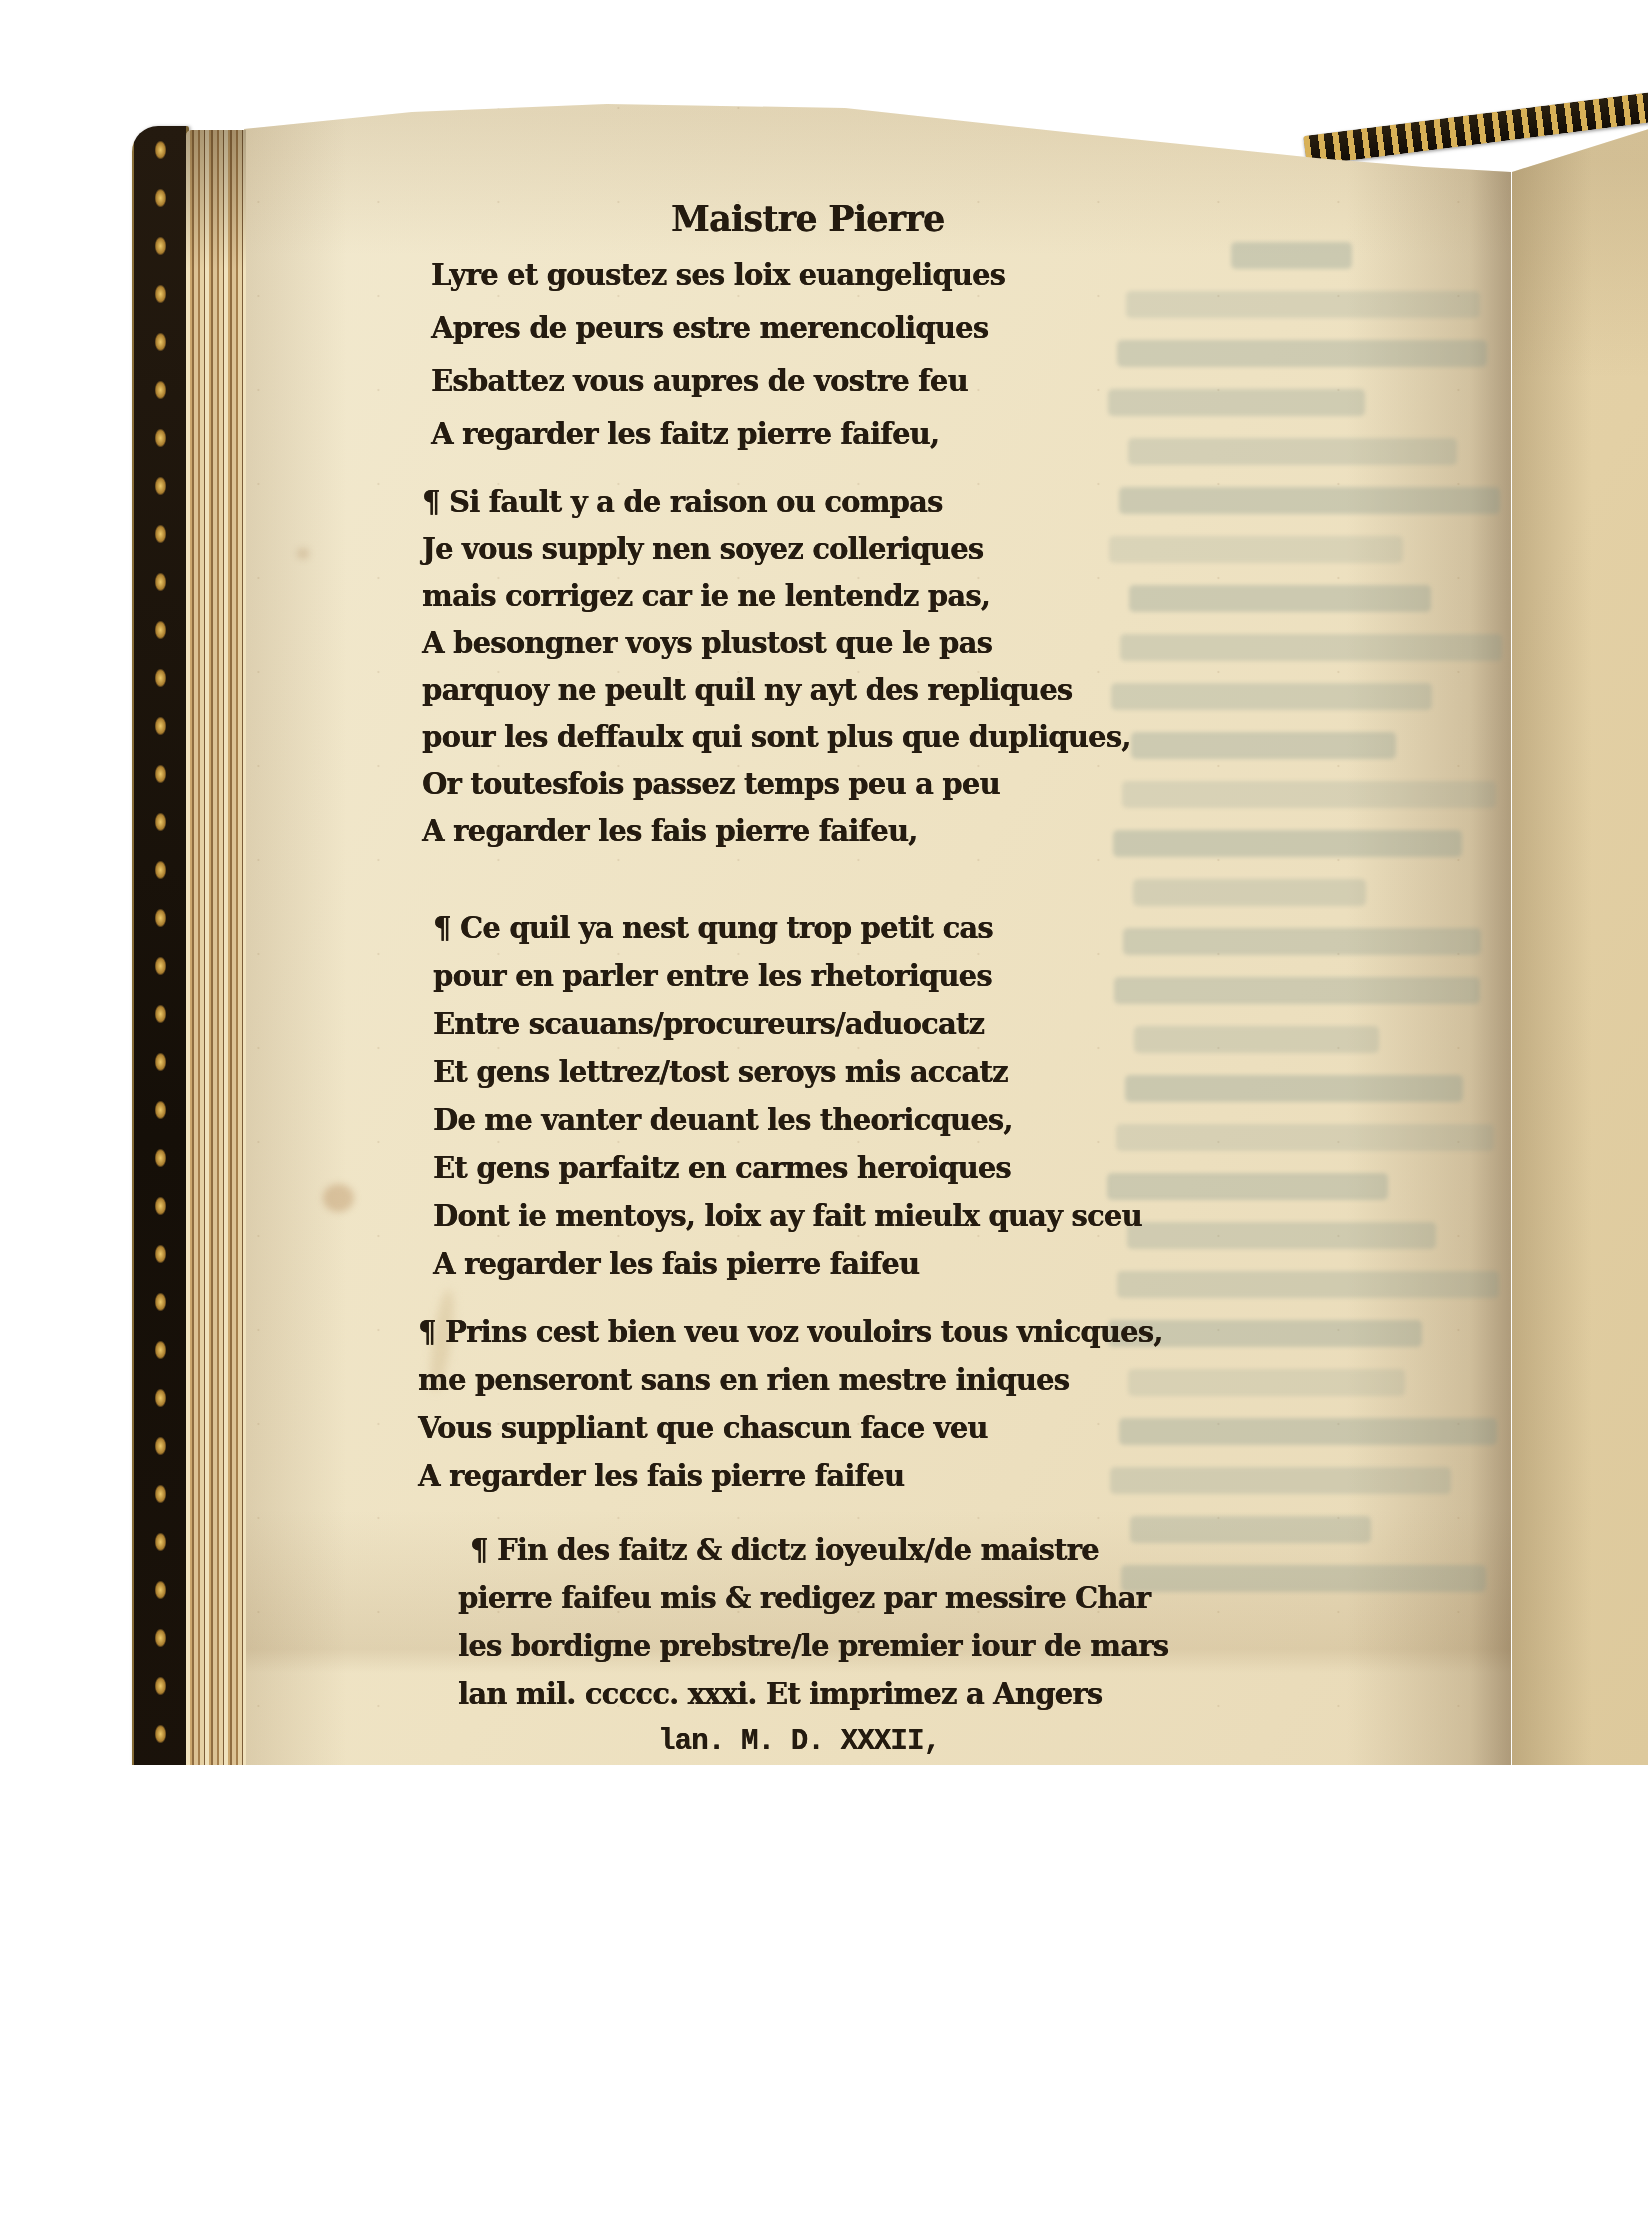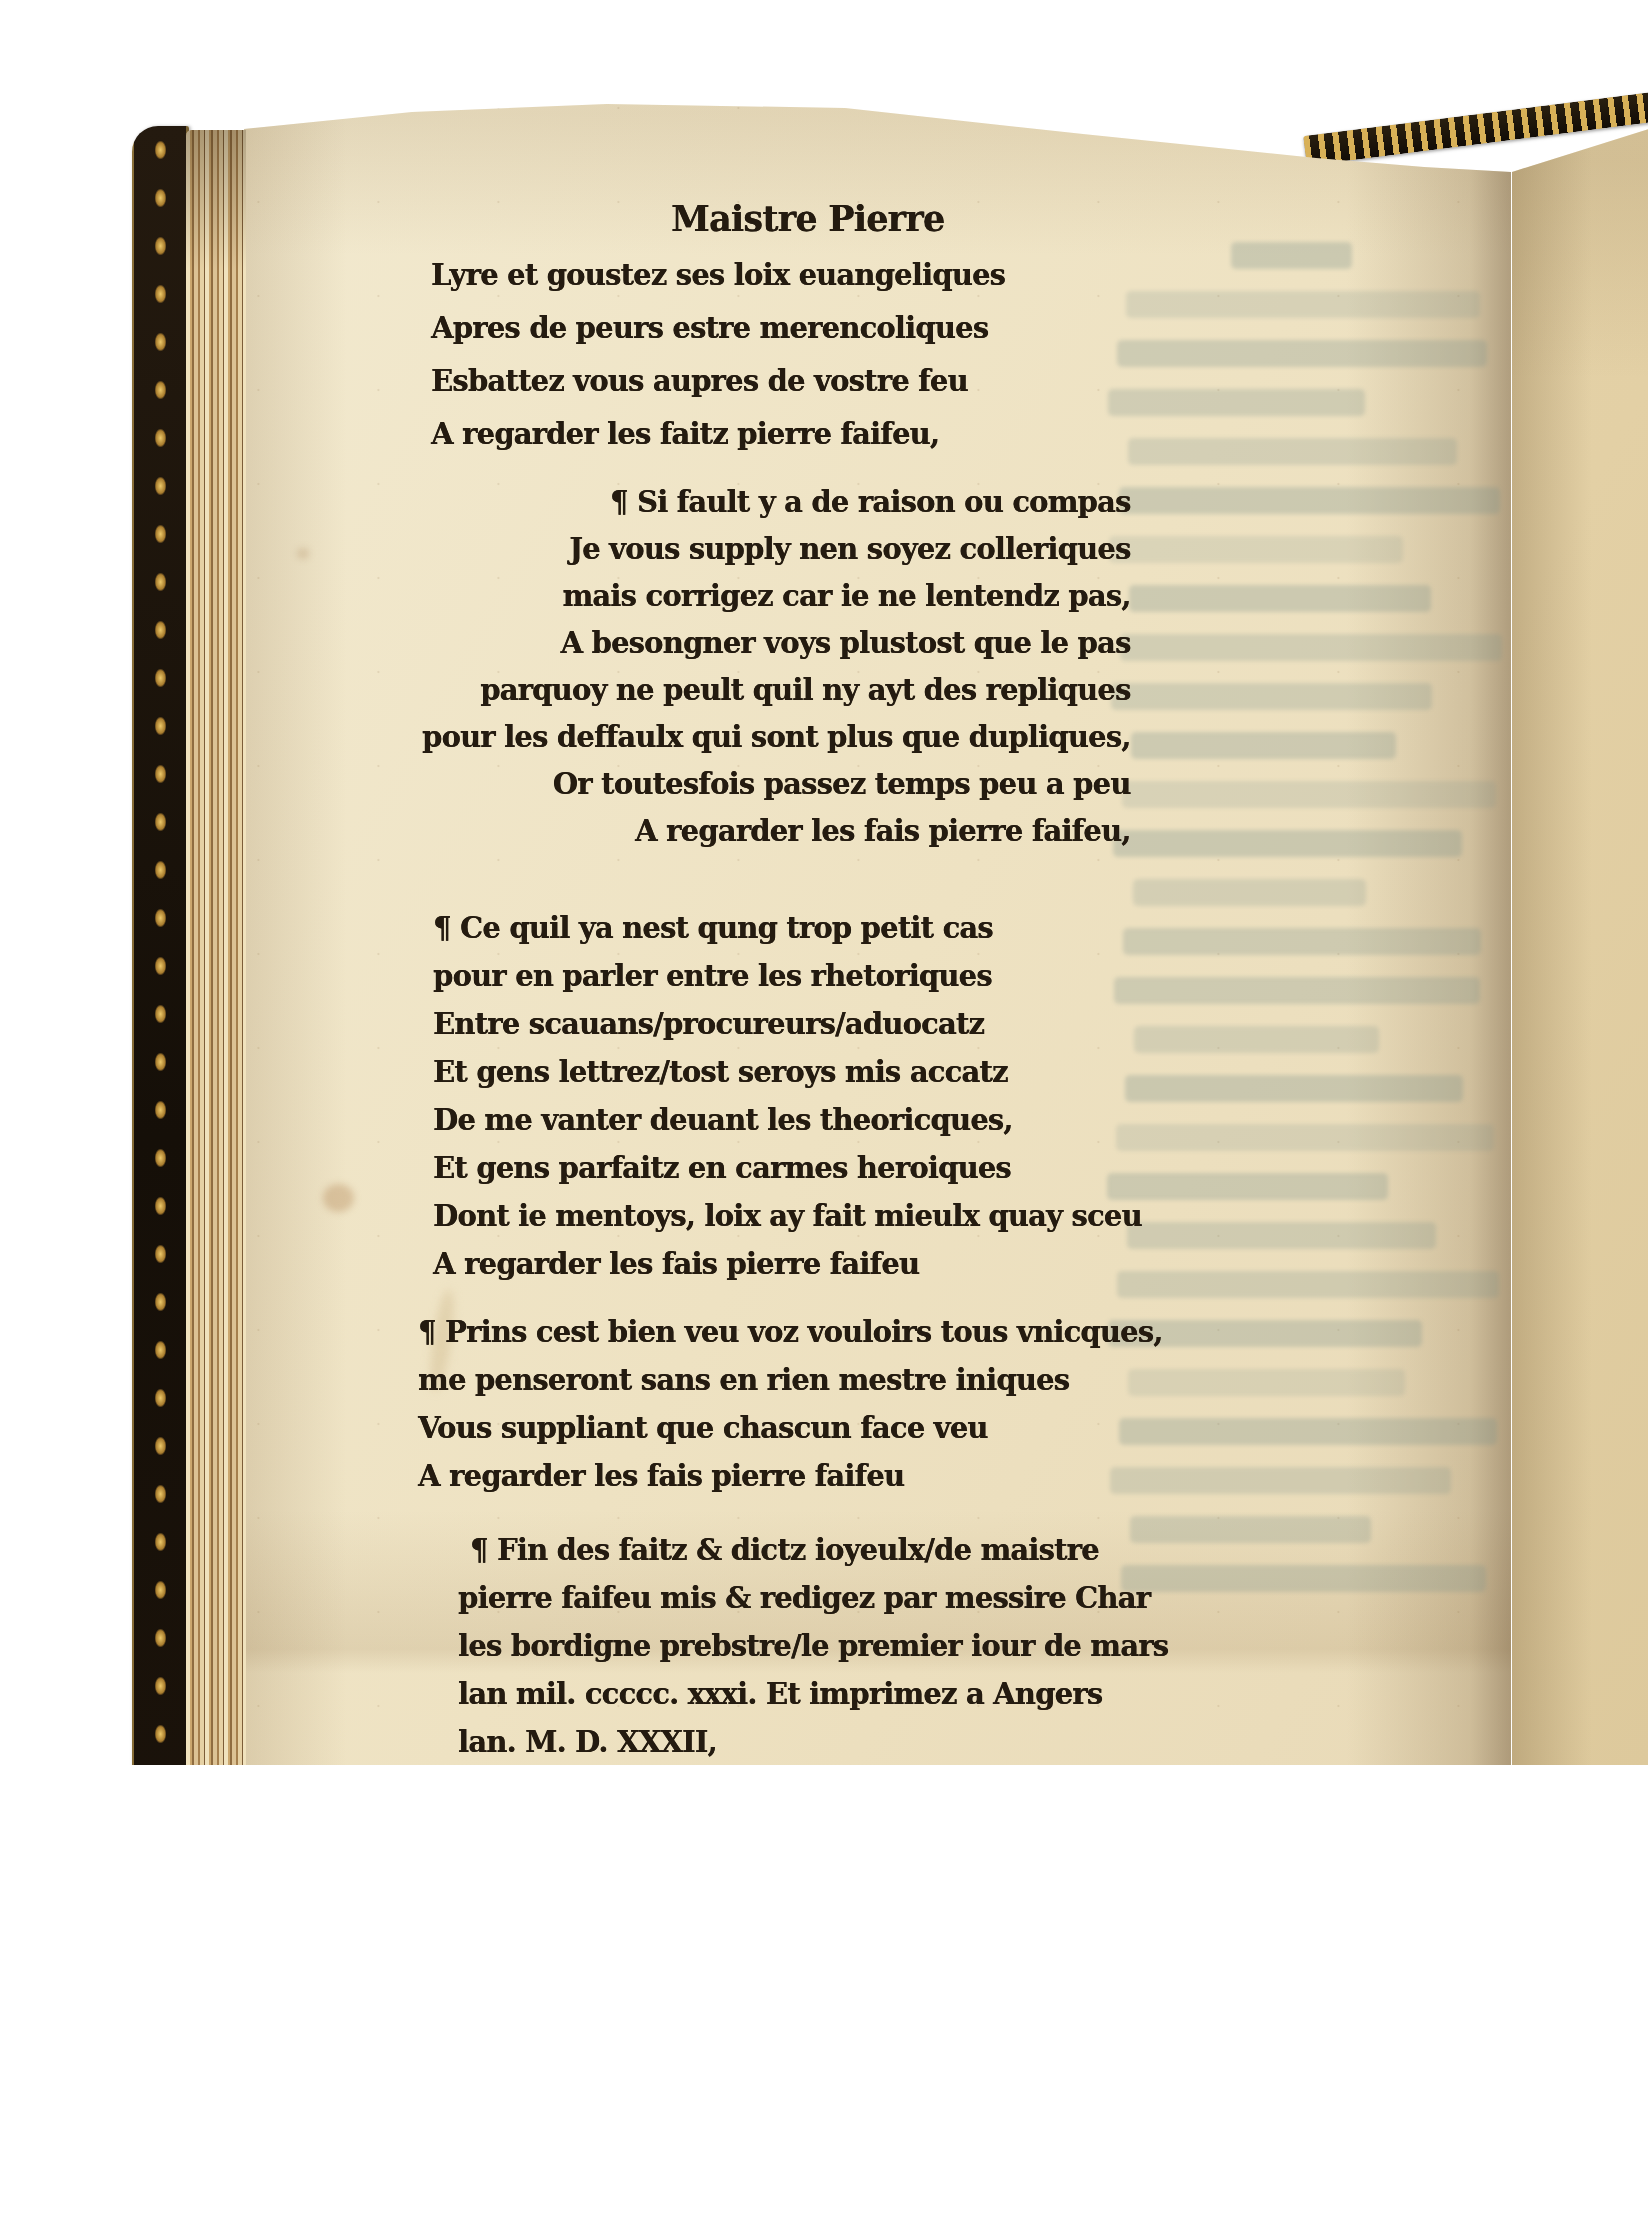--- a/index.html
+++ b/index.html
@@ -70,27 +70,27 @@
   .stain.b{left:433px;top:1289px;width:18.4px;height:103px;background:rgba(196,168,118,.30);transform:rotate(8deg);filter:blur(4.9px);}
   .stain.c{left:297px;top:548px;width:12px;height:10.8px;background:rgba(150,105,55,.22);}
 
   
   .print{position:absolute;color:var(--ink,#241b10);font-weight:700;white-space:nowrap;
          letter-spacing:-0.8px;text-shadow:0.3px 0 currentColor;}
   .title{left:671px;top:198px;font-size:35px;}
   .stanza,.colophon{font-size:29px;}
   .stanza .line,.colophon .line{white-space:nowrap;}
   .s1{left:431px;top:249px;}  .s1 .line{line-height:53px;}
-  .s2{left:422px;top:479px;}  .s2 .line{line-height:47px;text-align:right;}
+  .s2{left:422px;top:479px;}  .s2 .line{line-height:47px;}
   .s3{left:422px;top:904px;} .s3 .line{line-height:48px;margin-left:11px;}
   .s4{left:418px;top:1308px;} .s4 .line{line-height:48px;}
   .colophon{left:458px;top:1526px;width:682px;}
   .colophon .line{line-height:48px;}
   .colophon .line:nth-child(1){margin-left:12px;}
-  .colophon .line:nth-child(5){}
+  .colophon .line:nth-child(5){text-align:center;font-family:Liberation Mono, monospace;}
 </style>
 </head>
 <body>
 
 <div class="stage">
 
   <div class="right-page"></div>
 
   <div class="gilt-top"></div>
 

